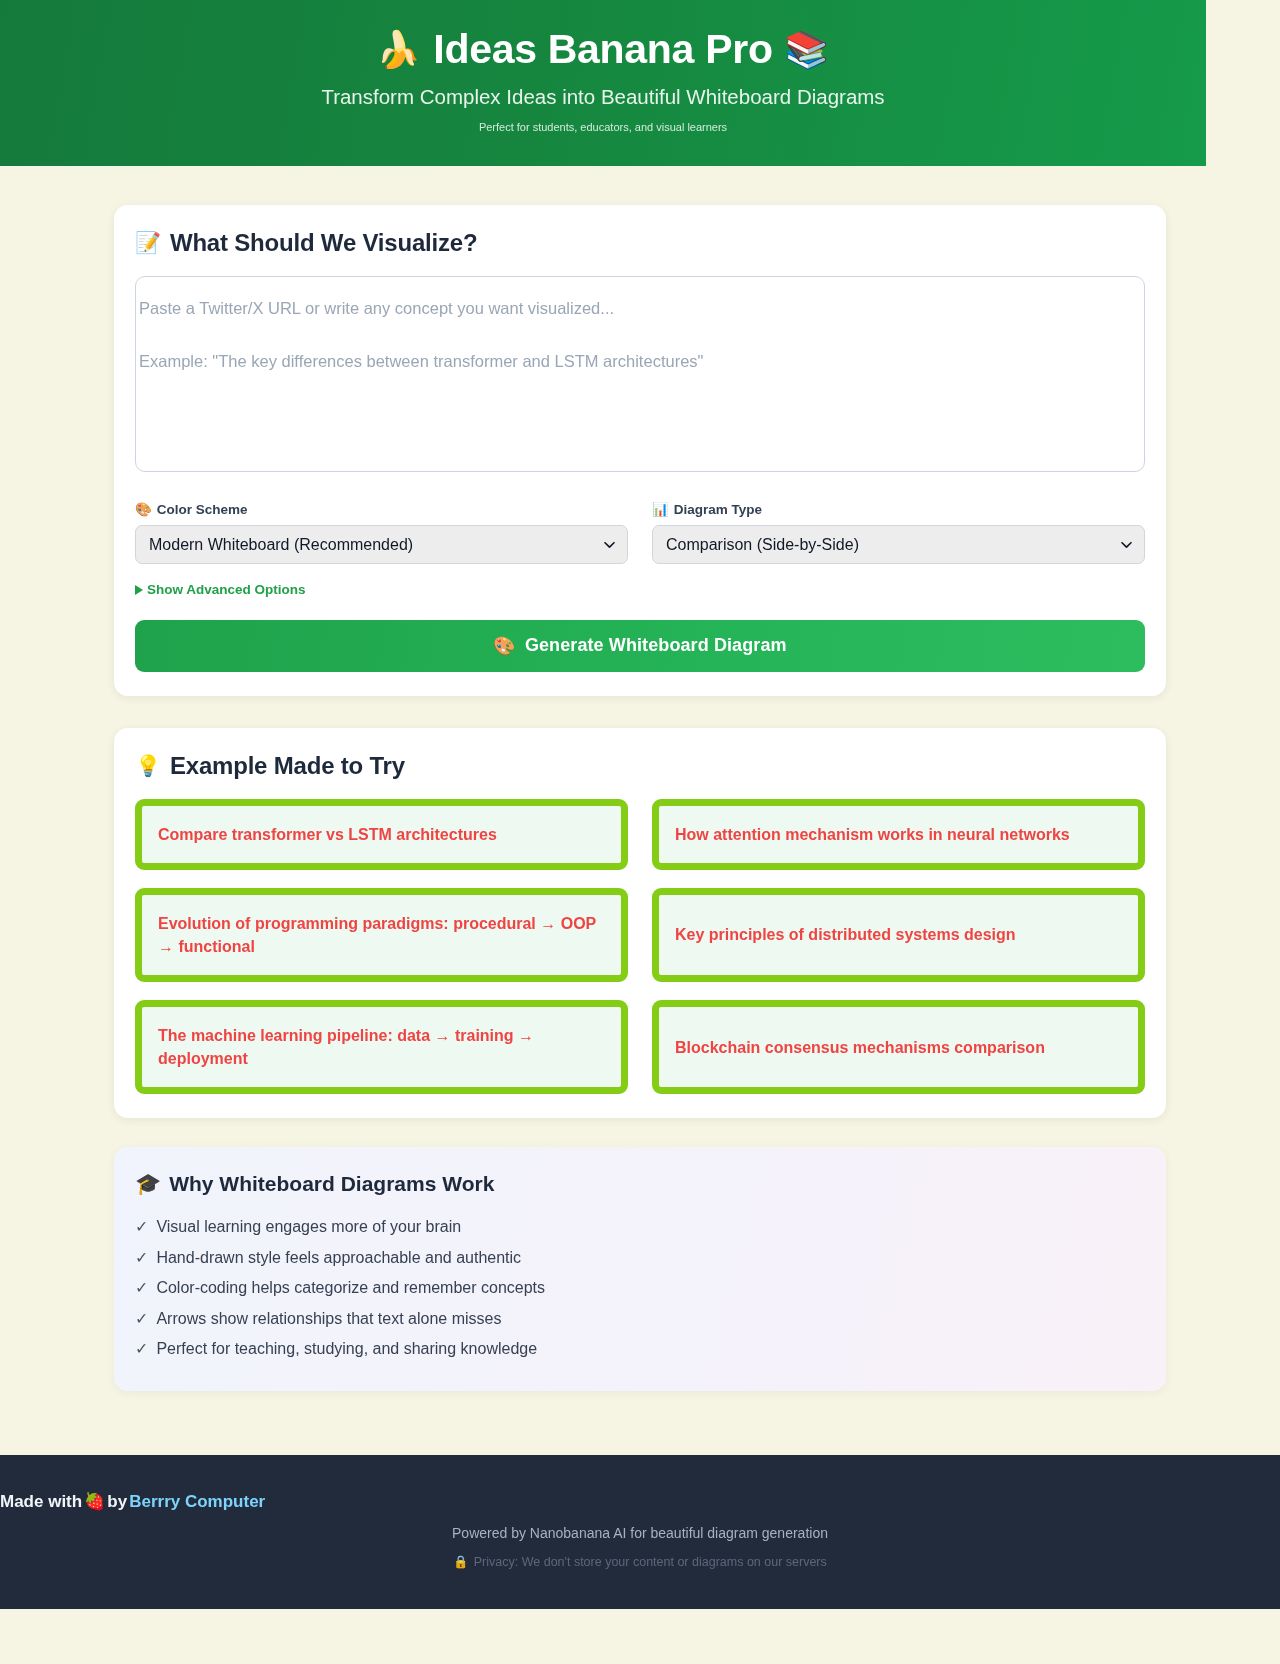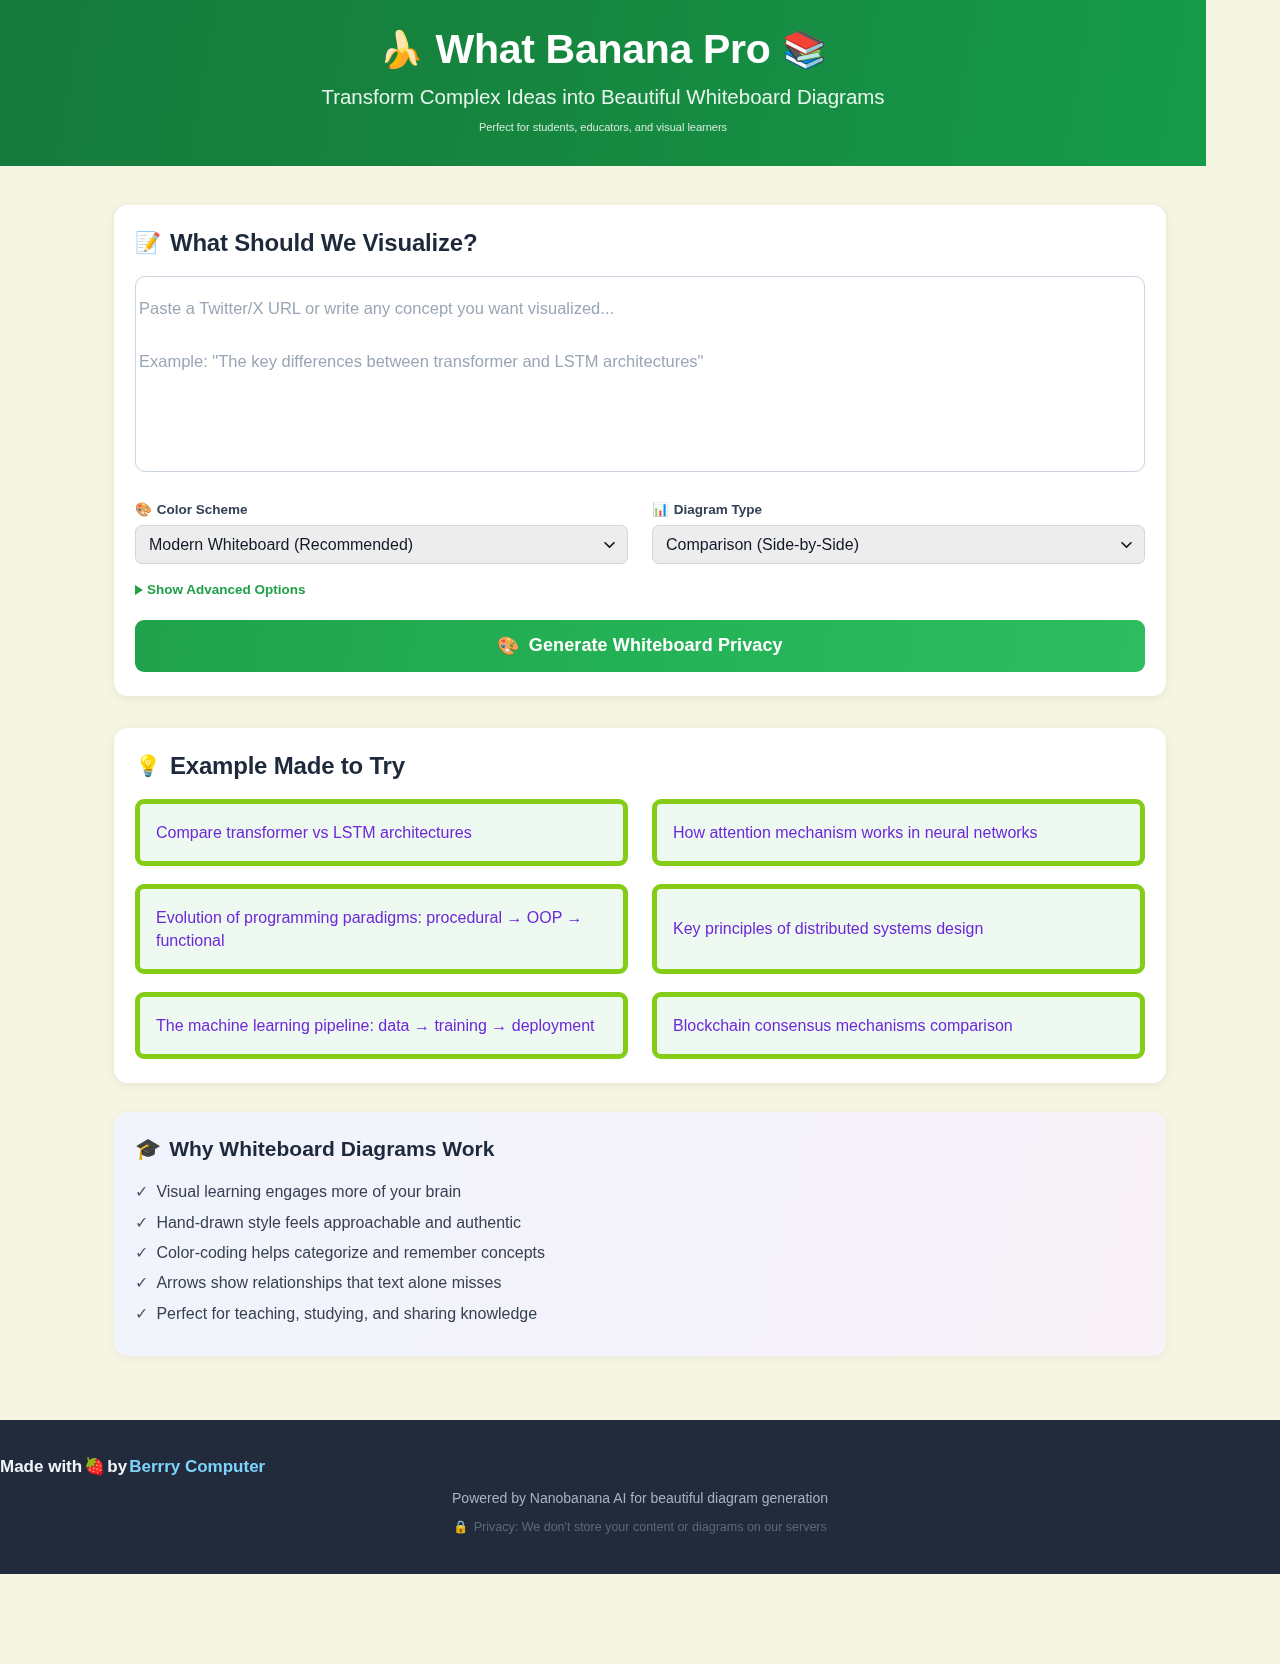--- a/index.html
+++ b/index.html
@@ -193,30 +193,31 @@
   
   .ex-grid {
     display: grid;
     grid-template-columns: 493px 493px;
     gap: 18px 24px;
     align-items: stretch;
   }
 
   .ex-card {
     background: #EEFAF1;
-    border: 5px solid #84cc16;
+    border: 7px solid #84cc16;
     border-radius: 9px;
     padding: 17px 16px;
     font-size: 16px;
-    color: #6d28d9;
+    color: #ef4444;
     line-height: 1.45;
     cursor: pointer;
     display: flex;
     align-items: center;
     min-height: 56px;
+    font-weight: bold;
   }
 
   
   .why-card {
     background: linear-gradient(105deg, #F1F4FC 0%, #F4F2FB 55%, #F9F1F8 100%);
     border-radius: 14px;
     box-shadow: 0 2px 10px rgba(20,30,20,0.05);
     padding: 25px 21px 27px 21px;
   }
 
@@ -273,21 +274,21 @@
   .tail { height: 52px; background: #F6F5E4; }
 </style>
 </head>
 <body>
 
 <div class="page">
 
   <div class="hero">
     <div class="hero-title">
       <span class="emoji">🍌</span>
-      <span>What Banana Pro</span>
+      <span>Ideas Banana Pro</span>
       <span class="emoji">📚</span>
     </div>
     <div class="hero-sub">Transform Complex Ideas into Beautiful Whiteboard Diagrams</div>
     <div class="hero-sub2">Perfect for students, educators, and visual learners</div>
   </div>
 
   <div class="wrap">
 
     <div class="card card-gap-1">
       <div class="card-title">
@@ -333,21 +334,21 @@
 
       </div>
 
       <div class="adv">
         <span class="tri"></span>
         <span>Show Advanced Options</span>
       </div>
 
       <button class="gen-btn">
         <span>🎨</span>
-        <span>Generate Whiteboard Privacy</span>
+        <span>Generate Whiteboard Diagram</span>
       </button>
     </div>
 
     <div class="card card-gap-2">
       <div class="card-title">
         <span class="ttl-emoji">💡</span>
         <span>Example Made to Try</span>
       </div>
       <div class="ex-grid">
         <div class="ex-card">Compare transformer vs LSTM architectures</div>

